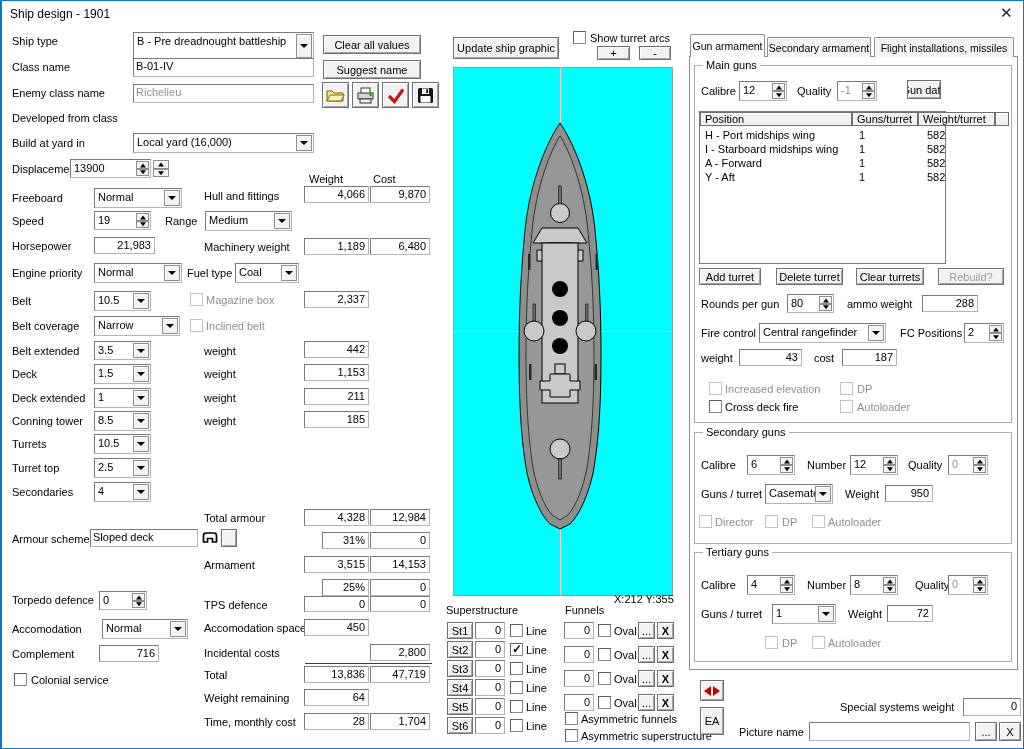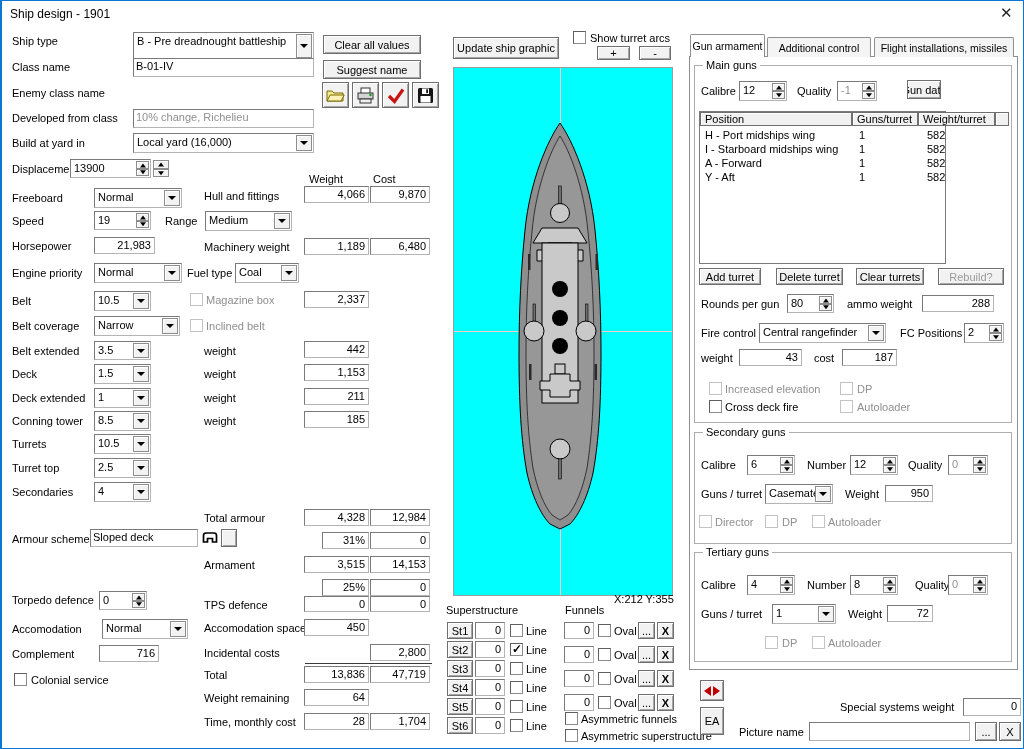--- a/index.html
+++ b/index.html
@@ -56,22 +56,22 @@
   <div class="lbl" style="left:10px;top:34px">Ship type</div>
   <div class="sel" style="left:131px;top:31px;width:181px;height:28px">
     <span class="sel-t">B - Pre dreadnought battleship</span>
     <span class="dd">
         <i></i>
       </span>
   </div>
   <div class="lbl" style="left:10px;top:60px">Class name</div>
   <div class="fld edt" style="left:131px;top:57px;width:181px;height:19px">B-01-IV</div>
   <div class="lbl" style="left:10px;top:86px">Enemy class name</div>
+  <div class="fld edt dim" style="left:131px;top:83px;width:181px;height:19px">Richelieu</div>
   <div class="lbl" style="left:10px;top:111px">Developed from class</div>
-  <div class="fld edt dim" style="left:131px;top:108px;width:181px;height:19px">10% change, Richelieu</div>
   <div class="lbl" style="left:10px;top:136px">Build at yard in</div>
   <div class="sel" style="left:131px;top:132px;width:181px;height:20px">
     <span class="sel-t">Local yard (16,000)</span>
     <span class="dd">
         <i></i>
       </span>
   </div>
 
   <div class="btn" style="left:321px;top:34px;width:98px;height:19px">Clear all values</div>
   <div class="btn" style="left:321px;top:59px;width:98px;height:19px">Suggest name</div>
@@ -405,21 +405,21 @@
   <span class="cb" style="left:563px;top:711px"></span>
   <div class="lbl" style="left:579px;top:712px">Asymmetric funnels</div>
   <span class="cb" style="left:563px;top:728px"></span>
   <div class="lbl" style="left:579px;top:729px">Asymmetric superstructure</div>
 
   <div class="panel" style="left:687px;top:55px;width:329px;height:614px"></div>
   <div class="tab on" style="left:688px;top:33px;width:75px;height:23px">
       <span>Gun armament</span>
     </div>
   <div class="tab" style="left:765px;top:36px;width:104px;height:20px">
-      <span>Additional control</span>
+      <span>Secondary armament</span>
     </div>
   <div class="tab" style="left:872px;top:36px;width:140px;height:20px">
       <span>Flight installations, missiles</span>
     </div>
 
   <div class="grp" style="left:692px;top:64px;width:318px;height:358px">
     <span class="grp-l">Main guns</span>
   </div>
   <div class="lbl" style="left:699px;top:84px">Calibre</div>
   <div class="spin" style="left:737px;top:80px;width:48px;height:20px">
@@ -473,21 +473,21 @@
 
   <div class="lbl" style="left:699px;top:297px">Rounds per gun</div>
   <div class="spin" style="left:785px;top:293px;width:47px;height:19px">
     <span class="spin-t">80</span>
     <span class="ud">
         <i class="u"></i>
         <i class="d"></i>
       </span>
   </div>
   <div class="lbl" style="left:845px;top:297px">ammo weight</div>
-  <div class="fld" style="left:920px;top:294px;width:72px">288</div>
+  <div class="fld" style="left:920px;top:294px;width:56px">288</div>
 
   <div class="lbl" style="left:699px;top:326px">Fire control</div>
   <div class="sel" style="left:757px;top:322px;width:127px;height:20px">
     <span class="sel-t">Central rangefinder</span>
     <span class="dd">
         <i></i>
       </span>
   </div>
   <div class="lbl" style="left:898px;top:326px">FC Positions</div>
   <div class="spin" style="left:962px;top:322px;width:40px;height:20px">

